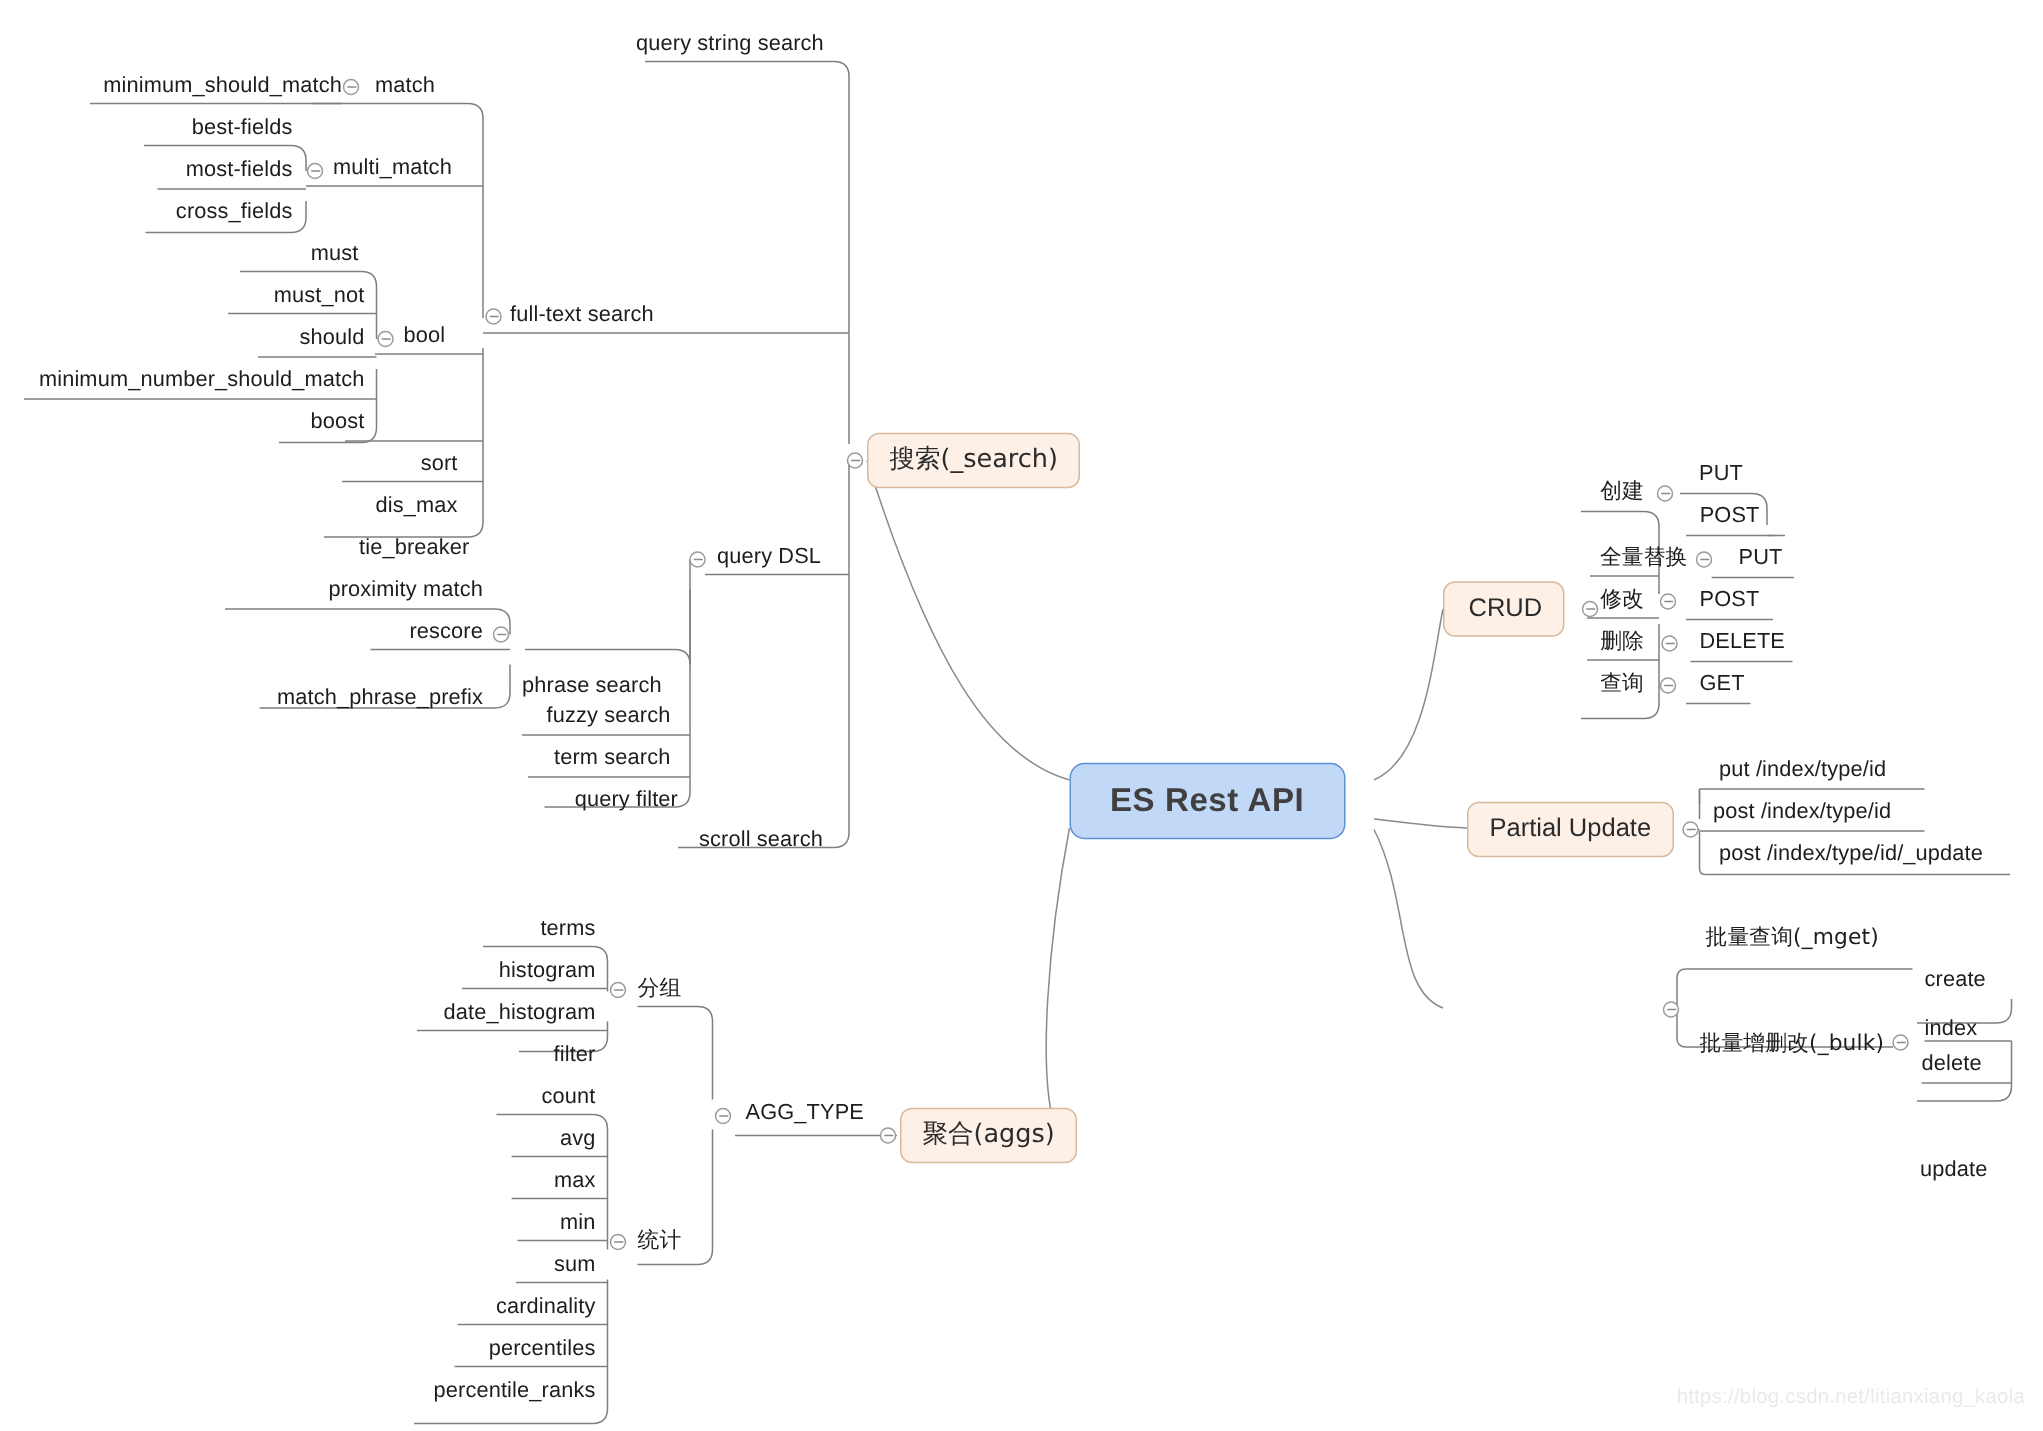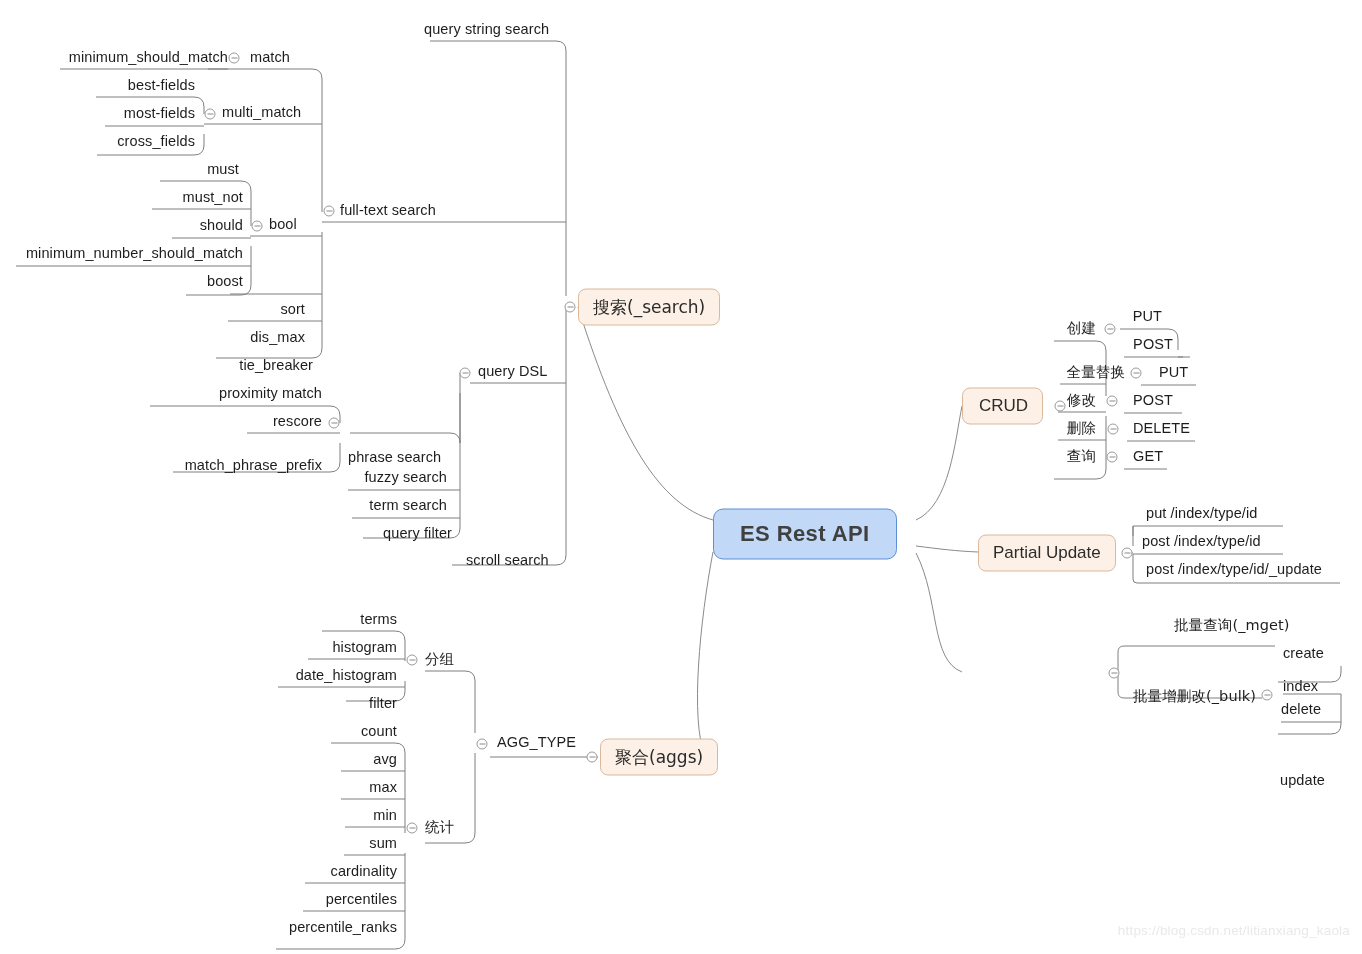--- a/index.html
+++ b/index.html
@@ -293,21 +293,21 @@
   <div class="node ra" style="left:1173px;top:353px;">POST</div>
   <div class="node la" style="left:1159px;top:381px;">PUT</div>
   <div class="node la" style="left:1133px;top:409px;">POST</div>
   <div class="node la" style="left:1133px;top:437px;">DELETE</div>
   <div class="node la" style="left:1133px;top:465px;">GET</div>
 
   <div class="node la" style="left:1146px;top:522px;">put /index/type/id</div>
   <div class="node la" style="left:1142px;top:550px;text-align:right;">post /index/type/id</div>
   <div class="node la" style="left:1146px;top:578px;">post /index/type/id/_update</div>
 
-  <div class="node cn la" style="left:1137px;top:634px;margin-left:37px;">批量查询(_mget)</div>
+  <div class="node cn la" style="left:1137px;top:634px;">批量查询(_mget)</div>
   <div class="node cn la" style="left:1133px;top:705px;">批量增删改(_bulk)</div>
   <div class="toggle" style="left:1267px;top:695px;"></div>
 
   <div class="node la" style="left:1283px;top:662px;">create</div>
   <div class="node la" style="left:1283px;top:695px;">index</div>
   <div class="node la" style="left:1281px;top:718px;">delete</div>
   <div class="node la" style="left:1280px;top:746px;margin-top:43px;">update</div>
 
   <div class="node la" style="left:497px;top:751px;">AGG_TYPE</div>
   <div class="toggle" style="left:482px;top:744px;"></div>

